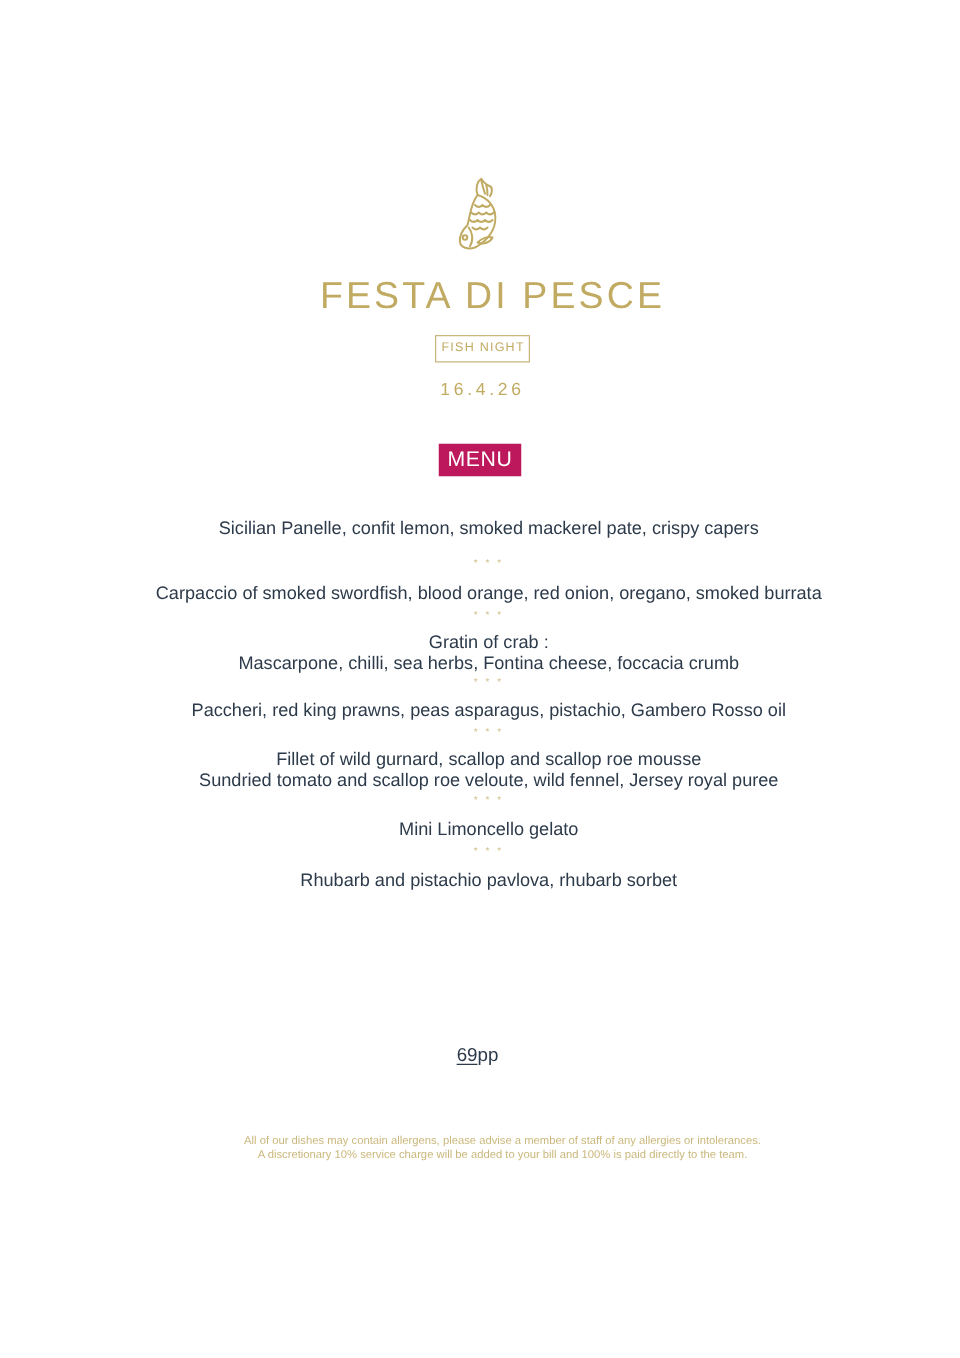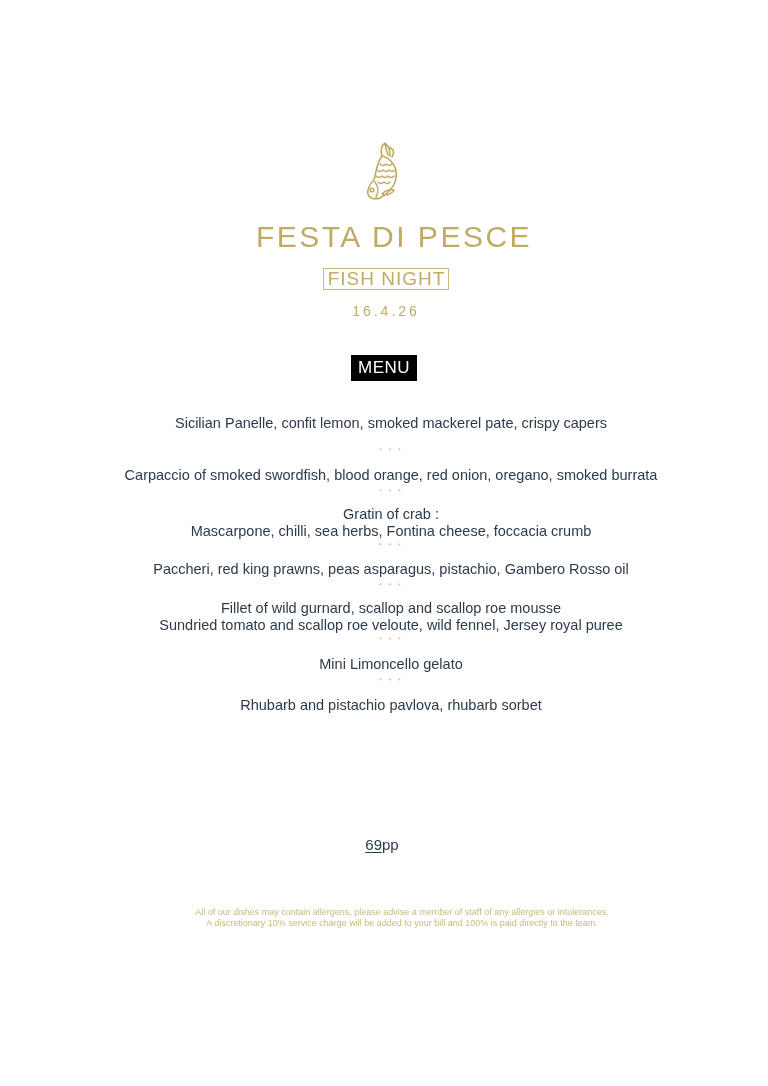--- a/index.html
+++ b/index.html
@@ -45,21 +45,21 @@
       position: absolute;
       left: 0;
       width: 772px;
       top: 252px;
       text-align: center;
     }
     .subtitle {
       display: inline-block;
       border: 1px solid #c9b77e;
       color: #c1aa62;
-      font-size: 19px;
+      font-size: 10px;
       letter-spacing: 1px;
       padding: 2px 3px 2px 4px;
       line-height: 16px;
     }
     .date {
       position: absolute;
       left: 0;
       width: 772px;
       top: 286px;
       text-align: center;
@@ -70,21 +70,21 @@
     }
     .menu-badge-wrap {
       position: absolute;
       left: 0;
       width: 768px;
       top: 339px;
       text-align: center;
     }
     .menu-badge {
       display: inline-block;
-      background: #000000;
+      background: #be185d;
       color: #ffffff;
       font-size: 17px;
       letter-spacing: 0.5px;
       padding: 3px 4px;
       line-height: 20px;
       width: 58px;
     }
     .courses {
       position: absolute;
       left: 0;

